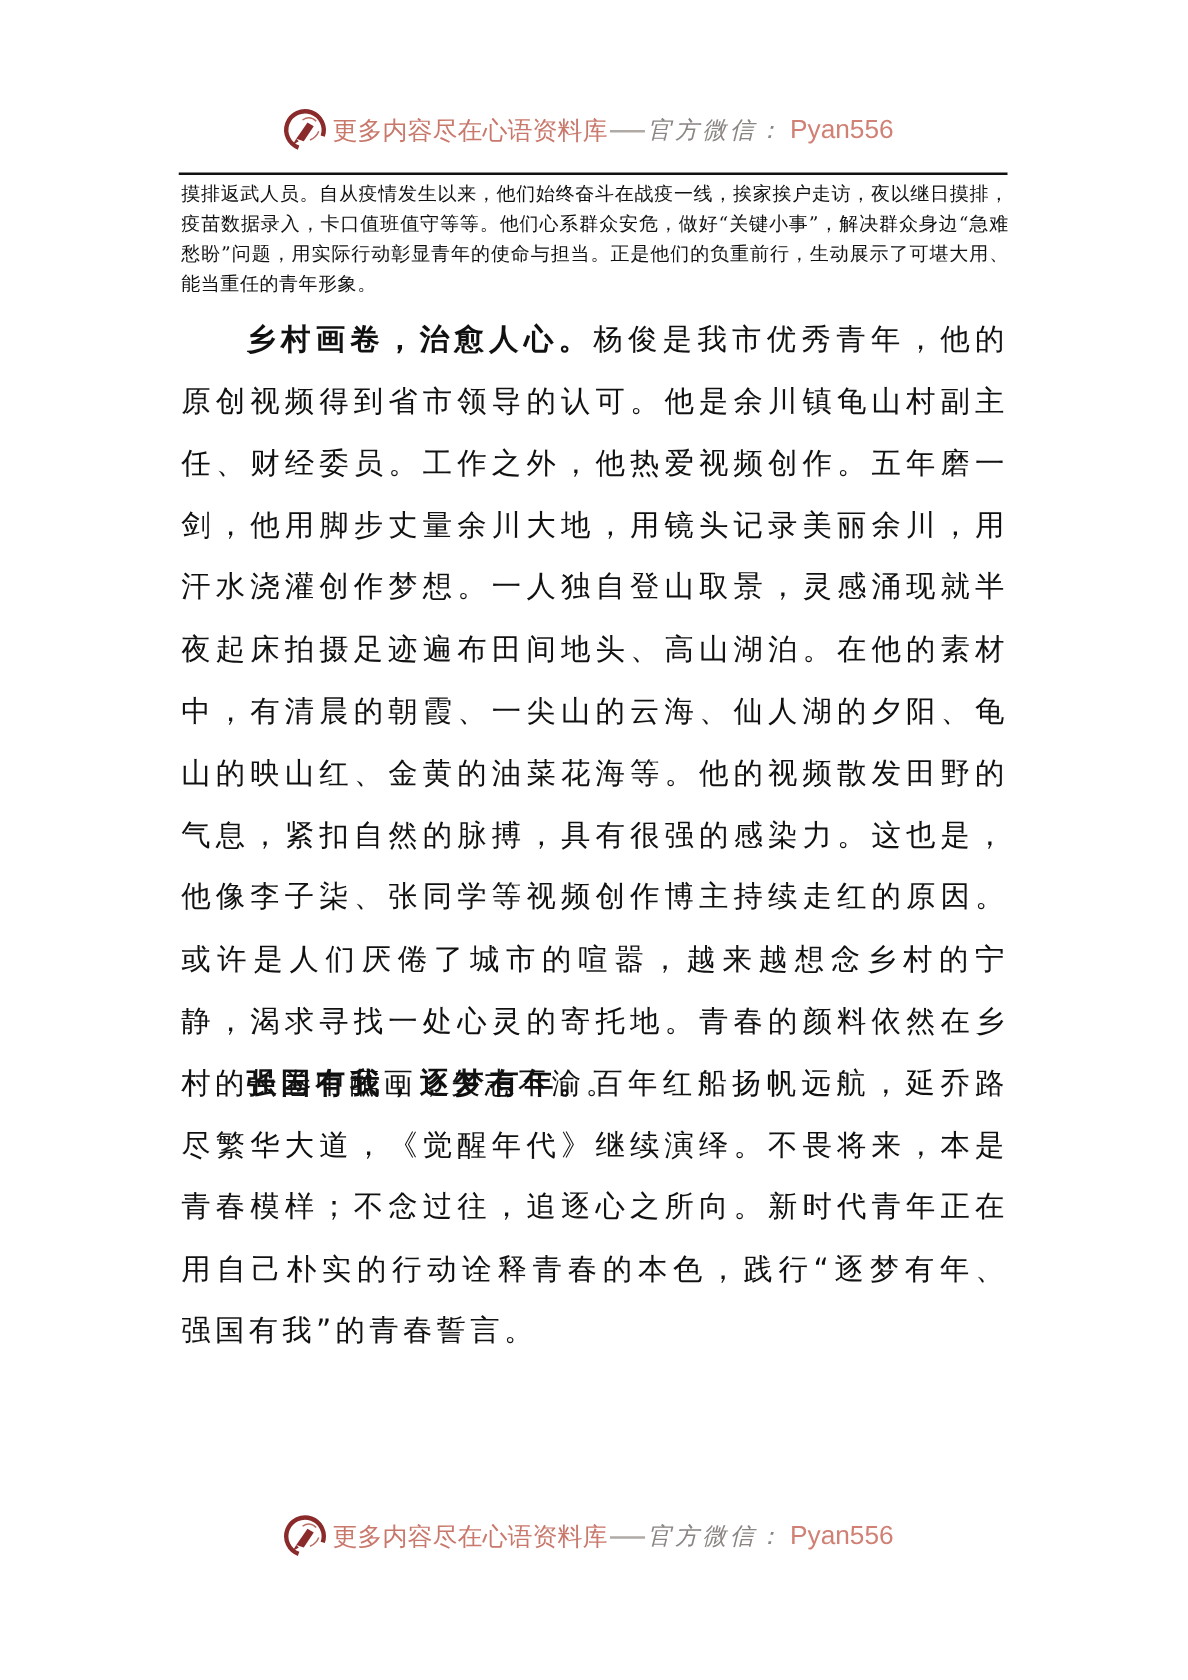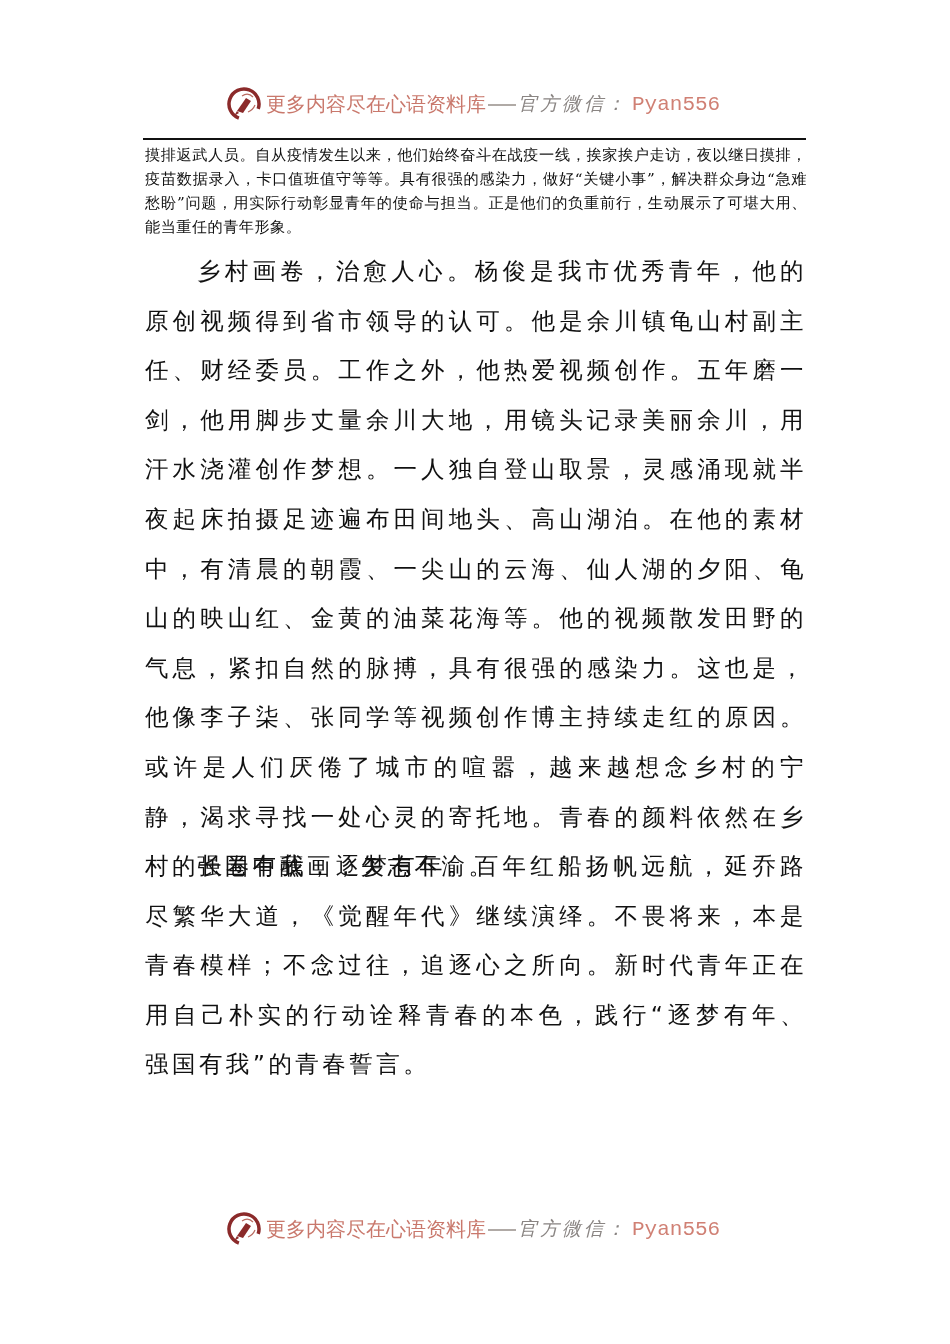--- a/index.html
+++ b/index.html
@@ -49,21 +49,21 @@
       top: 1px;
     }
     .wm-gray {
       font-family: Liberation Mono, monospace;
       font-size: 19px;
       color: #8a8583;
       letter-spacing: 3px;
       font-style: italic;
     }
     .wm-id {
-      font-family: Liberation Mono, monospace;
+      font-family: Liberation Sans, sans-serif;
       font-size: 21px;
       color: #d08074;
       margin-left: 4px;
     }
     .rule {
       position: absolute;
       left: 143px;
       top: 138px;
       width: 663px;
       height: 2px;
@@ -89,21 +89,21 @@
       font-size: 23.5px;
       line-height: 49.6px;
       letter-spacing: 3.45px;
       text-indent: 52px;
       text-align: justify;
       color: #111;
     }
     .body-para.p1 { top: 247px; }
     .body-para.p2 { top: 842px; }
     .lead {
-      font-weight: normal;
+      font-weight: bold;
       letter-spacing: 3.45px;
     }
   </style>
 </head>
 <body>
 
 <div class="watermark top">
   <svg class="wm-logo" viewBox="0 0 36 36">
     <circle cx="18" cy="18" r="15" fill="none" stroke="#8b2a2a" stroke-width="3.5" stroke-dasharray="70 24" transform="rotate(110 18 18)"></circle>
     <path d="M11 25 L20 12 L25 15 L17 27 Z" fill="#8b2a2a"></path>
@@ -112,21 +112,21 @@
     <path d="M22 26 Q27 24 29 19" fill="none" stroke="#b86a60" stroke-width="1.2"></path>
   </svg>
   <span class="wm-red">更多内容尽在心语资料库</span>
   <span class="wm-dash"></span>
   <span class="wm-gray">官方微信：</span>
   <span class="wm-id">Pyan556</span>
 </div>
 
 <div class="rule"></div>
 
-<div class="small-para">摸排返武人员。自从疫情发生以来，他们始终奋斗在战疫一线，挨家挨户走访，夜以继日摸排，疫苗数据录入，卡口值班值守等等。具有很强的感染力，做好“关键小事”，解决群众身边“急难愁盼”问题，用实际行动彰显青年的使命与担当。正是他们的负重前行，生动展示了可堪大用、能当重任的青年形象。</div>
+<div class="small-para">摸排返武人员。自从疫情发生以来，他们始终奋斗在战疫一线，挨家挨户走访，夜以继日摸排，疫苗数据录入，卡口值班值守等等。他们心系群众安危，做好“关键小事”，解决群众身边“急难愁盼”问题，用实际行动彰显青年的使命与担当。正是他们的负重前行，生动展示了可堪大用、能当重任的青年形象。</div>
 
 <div class="body-para p1">
   <span class="lead">乡村画卷，治愈人心。</span><span>杨俊是我市优秀青年，他的原创视频得到省市领导的认可。他是余川镇龟山村副主任、财经委员。工作之外，他热爱视频创作。五年磨一剑，他用脚步丈量余川大地，用镜头记录美丽余川，用汗水浇灌创作梦想。一人独自登山取景，灵感涌现就半夜起床拍摄足迹遍布田间地头、高山湖泊。在他的素材中，有清晨的朝霞、一尖山的云海、仙人湖的夕阳、龟山的映山红、金黄的油菜花海等。他的视频散发田野的气息，紧扣自然的脉搏，具有很强的感染力。这也是，他像李子柒、张同学等视频创作博主持续走红的原因。或许是人们厌倦了城市的喧嚣，越来越想念乡村的宁静，渴求寻找一处心灵的寄托地。青春的颜料依然在乡村的长卷中蘸画，矢志不渝。</span>
 </div>
 
 <div class="body-para p2">
   <span class="lead">强国有我，逐梦有年。</span><span>百年红船扬帆远航，延乔路尽繁华大道，《觉醒年代》继续演绎。不畏将来，本是青春模样；不念过往，追逐心之所向。新时代青年正在用自己朴实的行动诠释青春的本色，践行“逐梦有年、强国有我”的青春誓言。</span>
 </div>
 
 <div class="watermark bottom">

